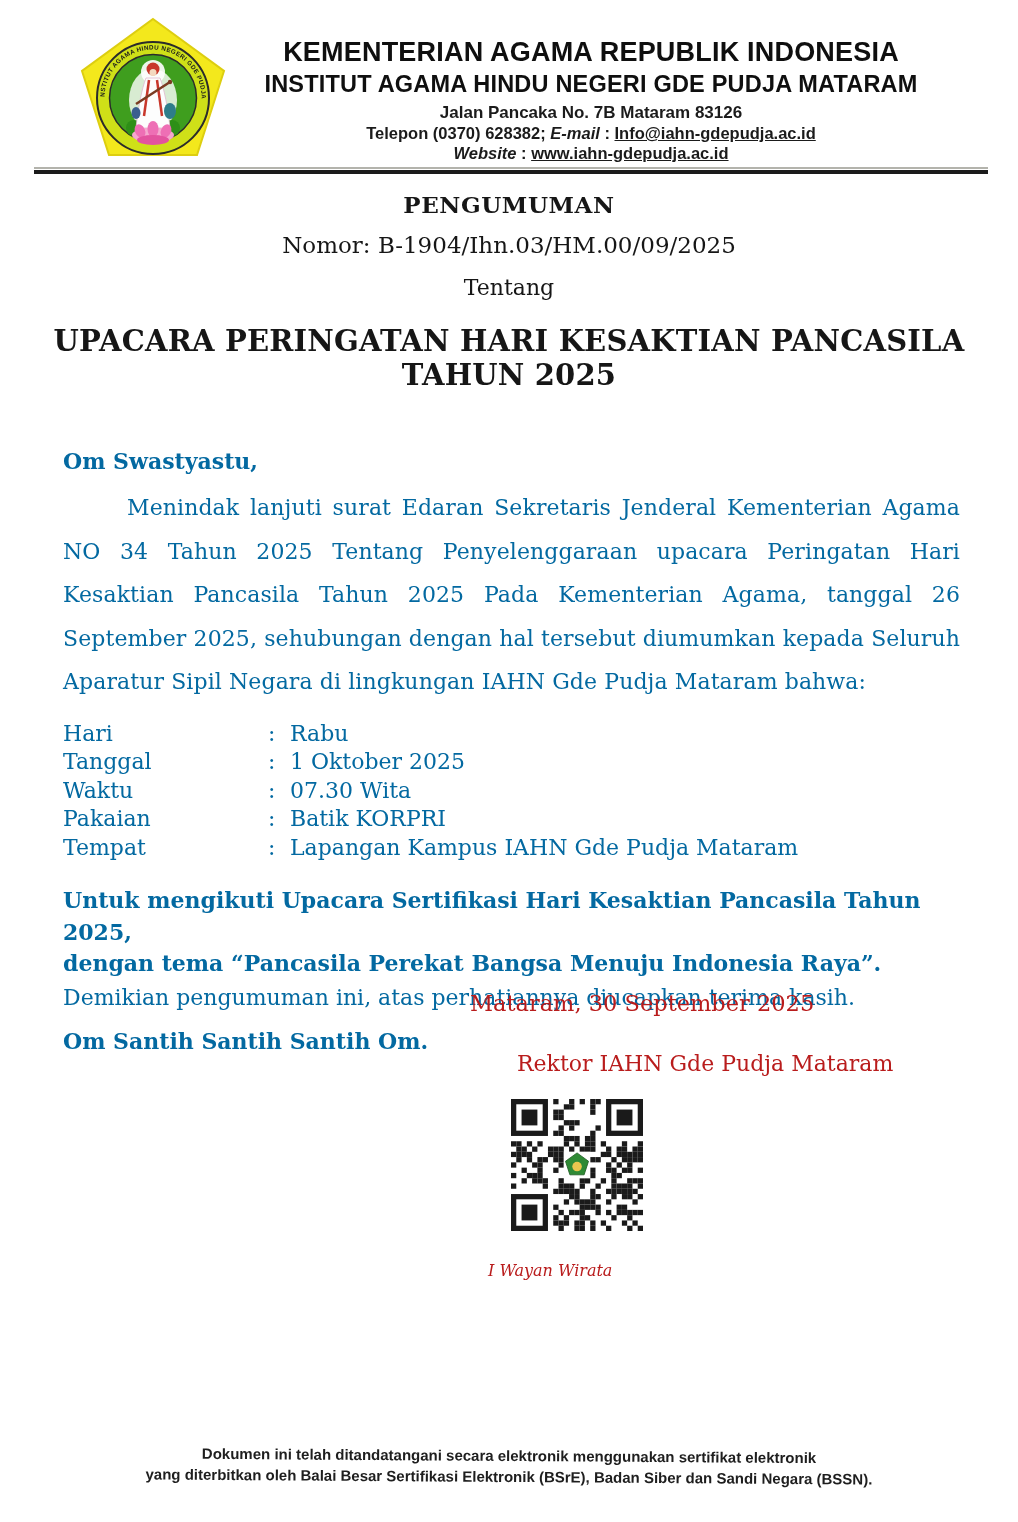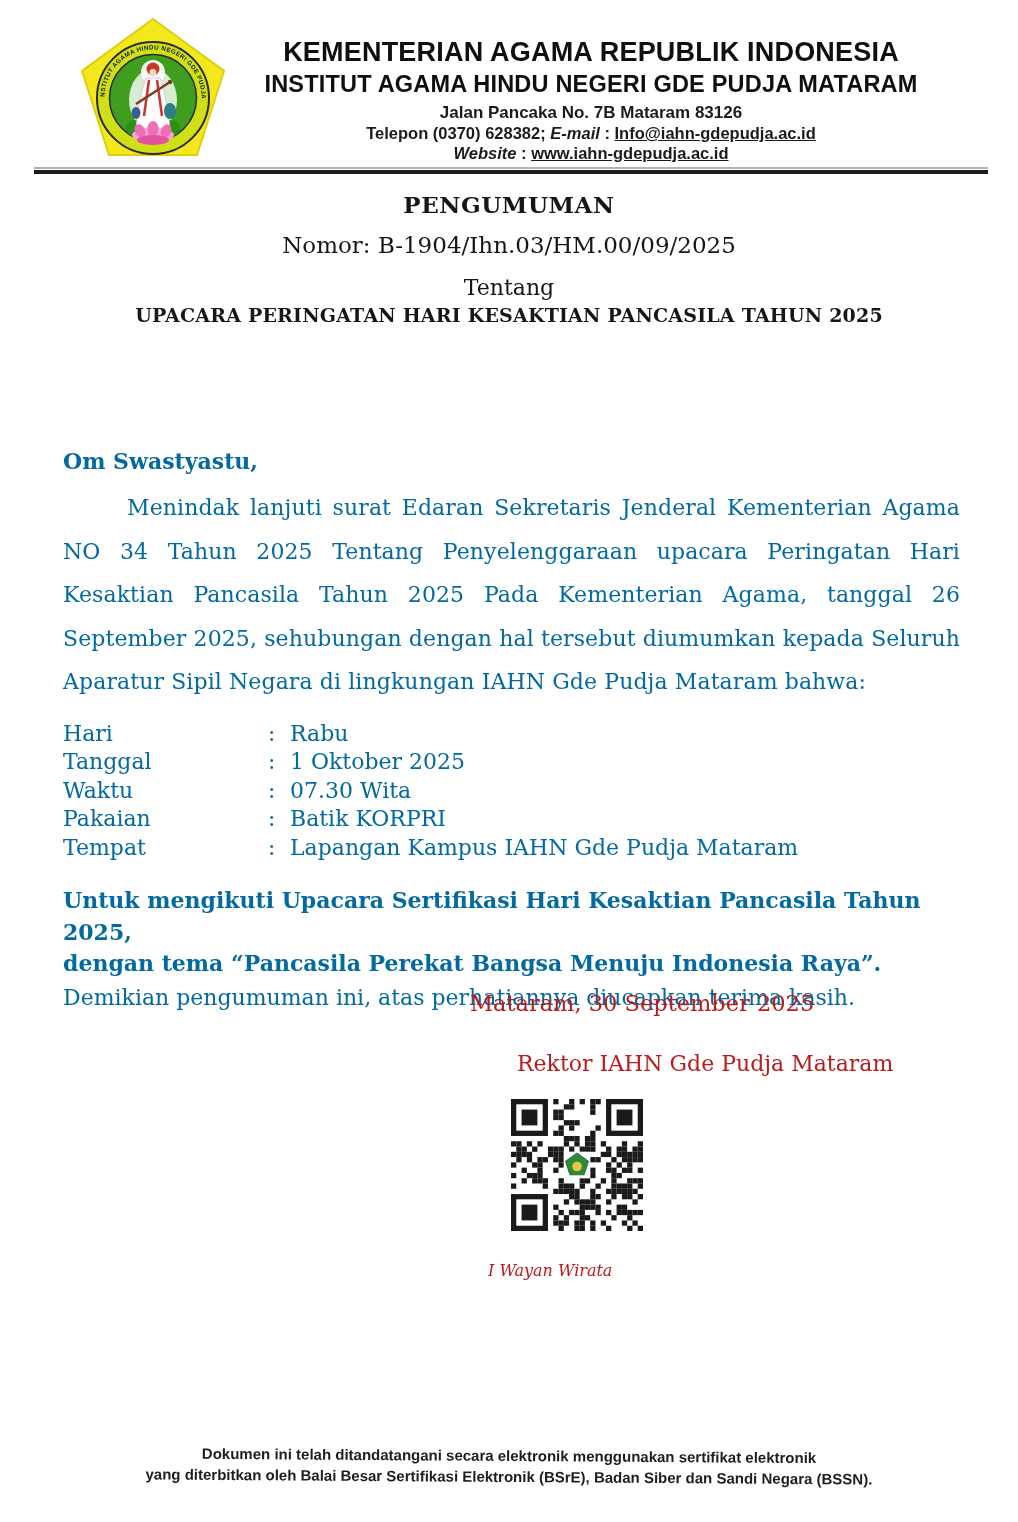--- a/index.html
+++ b/index.html
@@ -30,21 +30,21 @@
   .rule-thick{height:4px;background:#1b1b1b;margin-top:1px;}
   
   .doc-title{
     position:absolute;top:191px;left:0;right:0;
     text-align:center;
     font-family:"DejaVu Serif",serif;
   }
   .t-heading{font-size:23px;font-weight:bold;letter-spacing:.6px;}
   .t-number{font-size:23px;margin-top:14px;}
   .t-about{font-size:22px;margin-top:17px;}
-  .t-subject{font-size:19px;font-weight:bold;margin-top:4px;letter-spacing:.2px;}
+  .t-subject{font-size:29px;font-weight:bold;margin-top:24px;letter-spacing:.2px;}
   
   .content{
     position:absolute;left:63px;right:58px;top:444px;
     font-family:"DejaVu Serif",serif;
     font-size:22px;color:#0369a1;
   }
   .salutation{font-weight:bold;line-height:34px;}
   .para{
     text-align:justify;
     text-indent:64px;
@@ -172,20 +172,21 @@
           <span class="dcolon">:</span>
           <span class="dvalue">Lapangan Kampus IAHN Gde Pudja Mataram</span>
       </div>
     </div>
 
     <div class="emphasis">
       <div>Untuk mengikuti Upacara Sertifikasi Hari Kesaktian Pancasila Tahun 2025,</div>
       <div>dengan tema “Pancasila Perekat Bangsa Menuju Indonesia Raya”.</div>
     </div>
     <div class="closing">Demikian pengumuman ini, atas perhatiannya diucapkan terima kasih.</div>
+    <div class="closing-sal">Om Santih Santih Santih Om.</div>
   </div>
 
   <div class="sig place-date">Mataram, 30 September 2025</div>
   <div class="sig signer-title">Rektor IAHN Gde Pudja Mataram</div>
   <div class="sig qr-wrap">
     <svg id="qr-svg" viewBox="0 0 132.5 132.5">
         <rect width="132.5" height="132.5" fill="#fff"></rect>
         <g fill="#1a1a1a">
           <rect x="42.4" y="0.0" width="5.3" height="5.3"></rect>
           <rect x="58.3" y="0.0" width="5.3" height="5.3"></rect>

